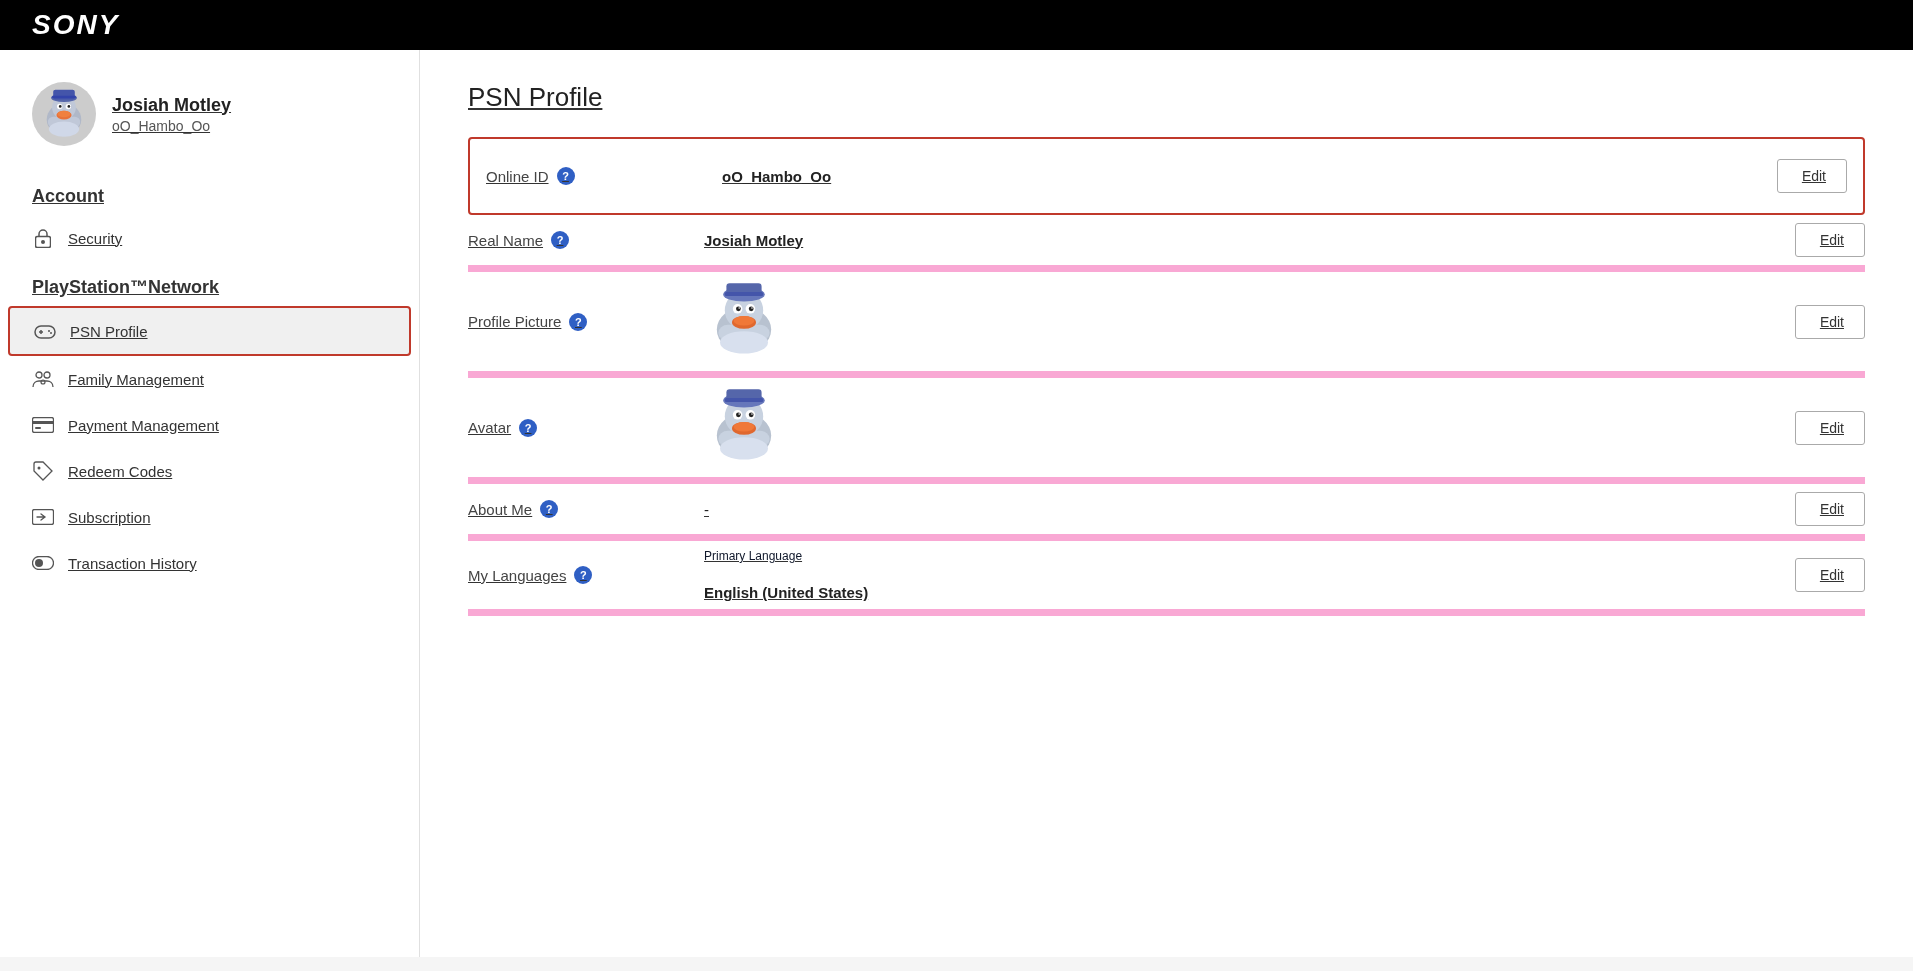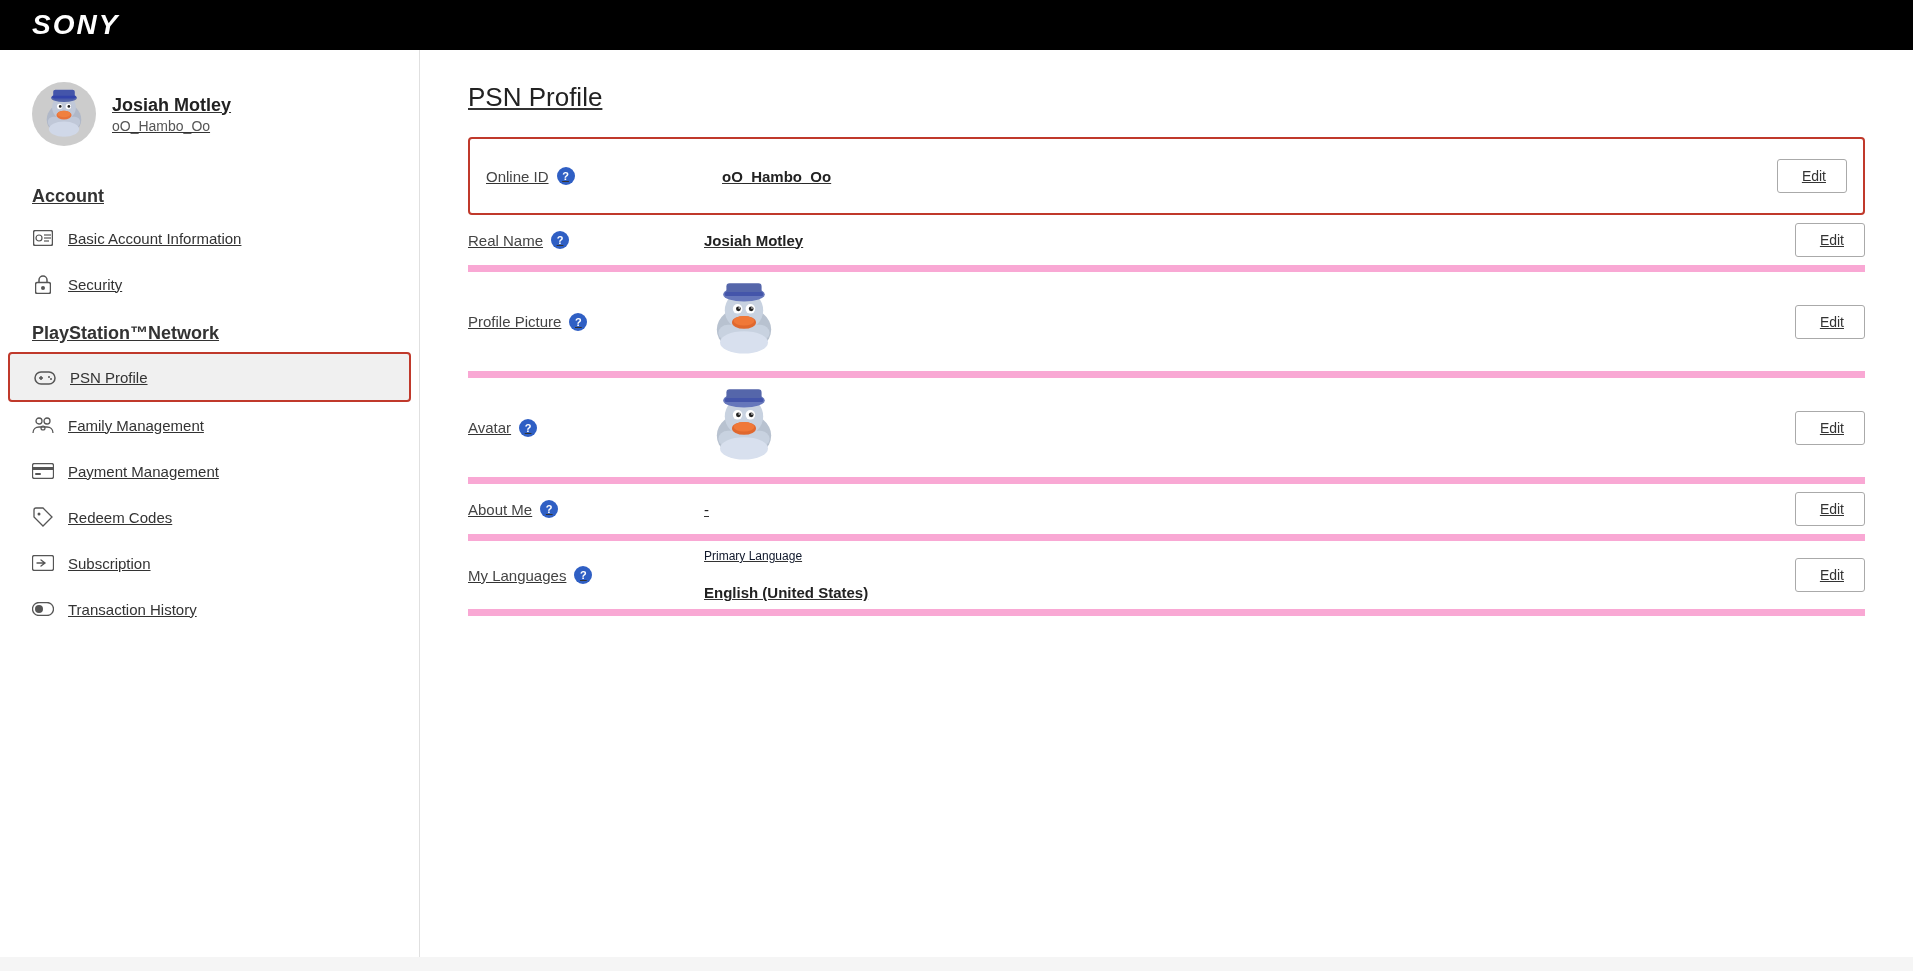--- a/index.html
+++ b/index.html
@@ -214,32 +214,20 @@
         </svg>
       </div>
       <div class="user-details">
         <div class="user-name">Josiah Motley</div>
         <div class="user-handle">oO_Hambo_Oo</div>
       </div>
     </div>
 
     <div class="sidebar-section-title">Account</div>
 
-    <div class="sidebar-item">
-      <span class="icon">
-        <svg width="20" height="16" viewBox="0 0 20 16" fill="none">
-          <rect x="0.5" y="0.5" width="19" height="15" rx="2" stroke="#555" stroke-width="1.5" fill="none"></rect>
-          <circle cx="6" cy="8" r="3" stroke="#555" stroke-width="1.2" fill="none"></circle>
-          <line x1="11" y1="5" x2="18" y2="5" stroke="#555" stroke-width="1.2"></line>
-          <line x1="11" y1="8" x2="18" y2="8" stroke="#555" stroke-width="1.2"></line>
-          <line x1="11" y1="11" x2="16" y2="11" stroke="#555" stroke-width="1.2"></line>
-        </svg>
-      </span>
-      <span>Basic Account Information</span>
-    </div>
 
     <div class="sidebar-item">
       <span class="icon">
         <svg width="16" height="20" viewBox="0 0 16 20" fill="none">
           <rect x="0.5" y="8.5" width="15" height="11" rx="2" stroke="#555" stroke-width="1.5" fill="none"></rect>
           <path d="M4 8.5V6a4 4 0 0 1 8 0v2.5" stroke="#555" stroke-width="1.5" fill="none"></path>
           <circle cx="8" cy="14" r="2" fill="#555"></circle>
         </svg>
       </span>
       <span>Security</span>

